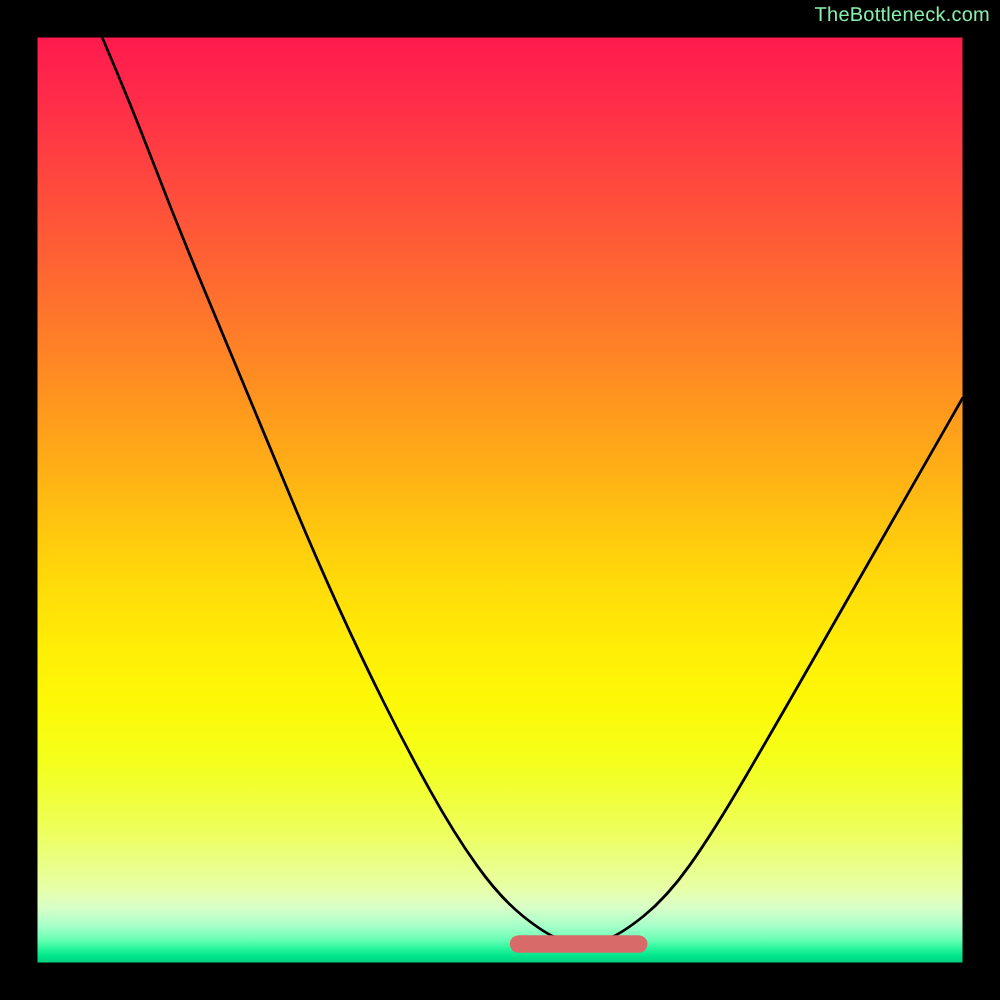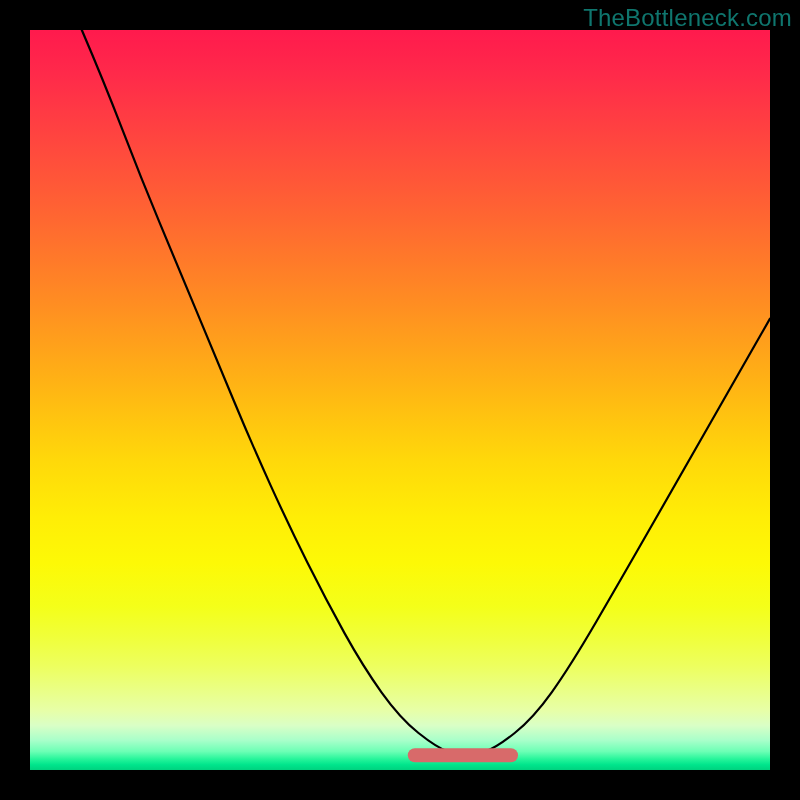--- a/index.html
+++ b/index.html
@@ -52,22 +52,22 @@
     left: 0;
     top: 0;
     width: 740px;
     height: 740px;
     overflow: visible;
   }
   .watermark {
     position: absolute;
     top: 4px;
     right: 8px;
-    color: #0f766e;
-    font-size: 24px;
+    color: #86efac;
+    font-size: 16px;
     font-weight: 500;
     letter-spacing: 0.2px;
     user-select: none;
   }
 </style>
 </head>
 <body>
 
 <div class="frame">
 

